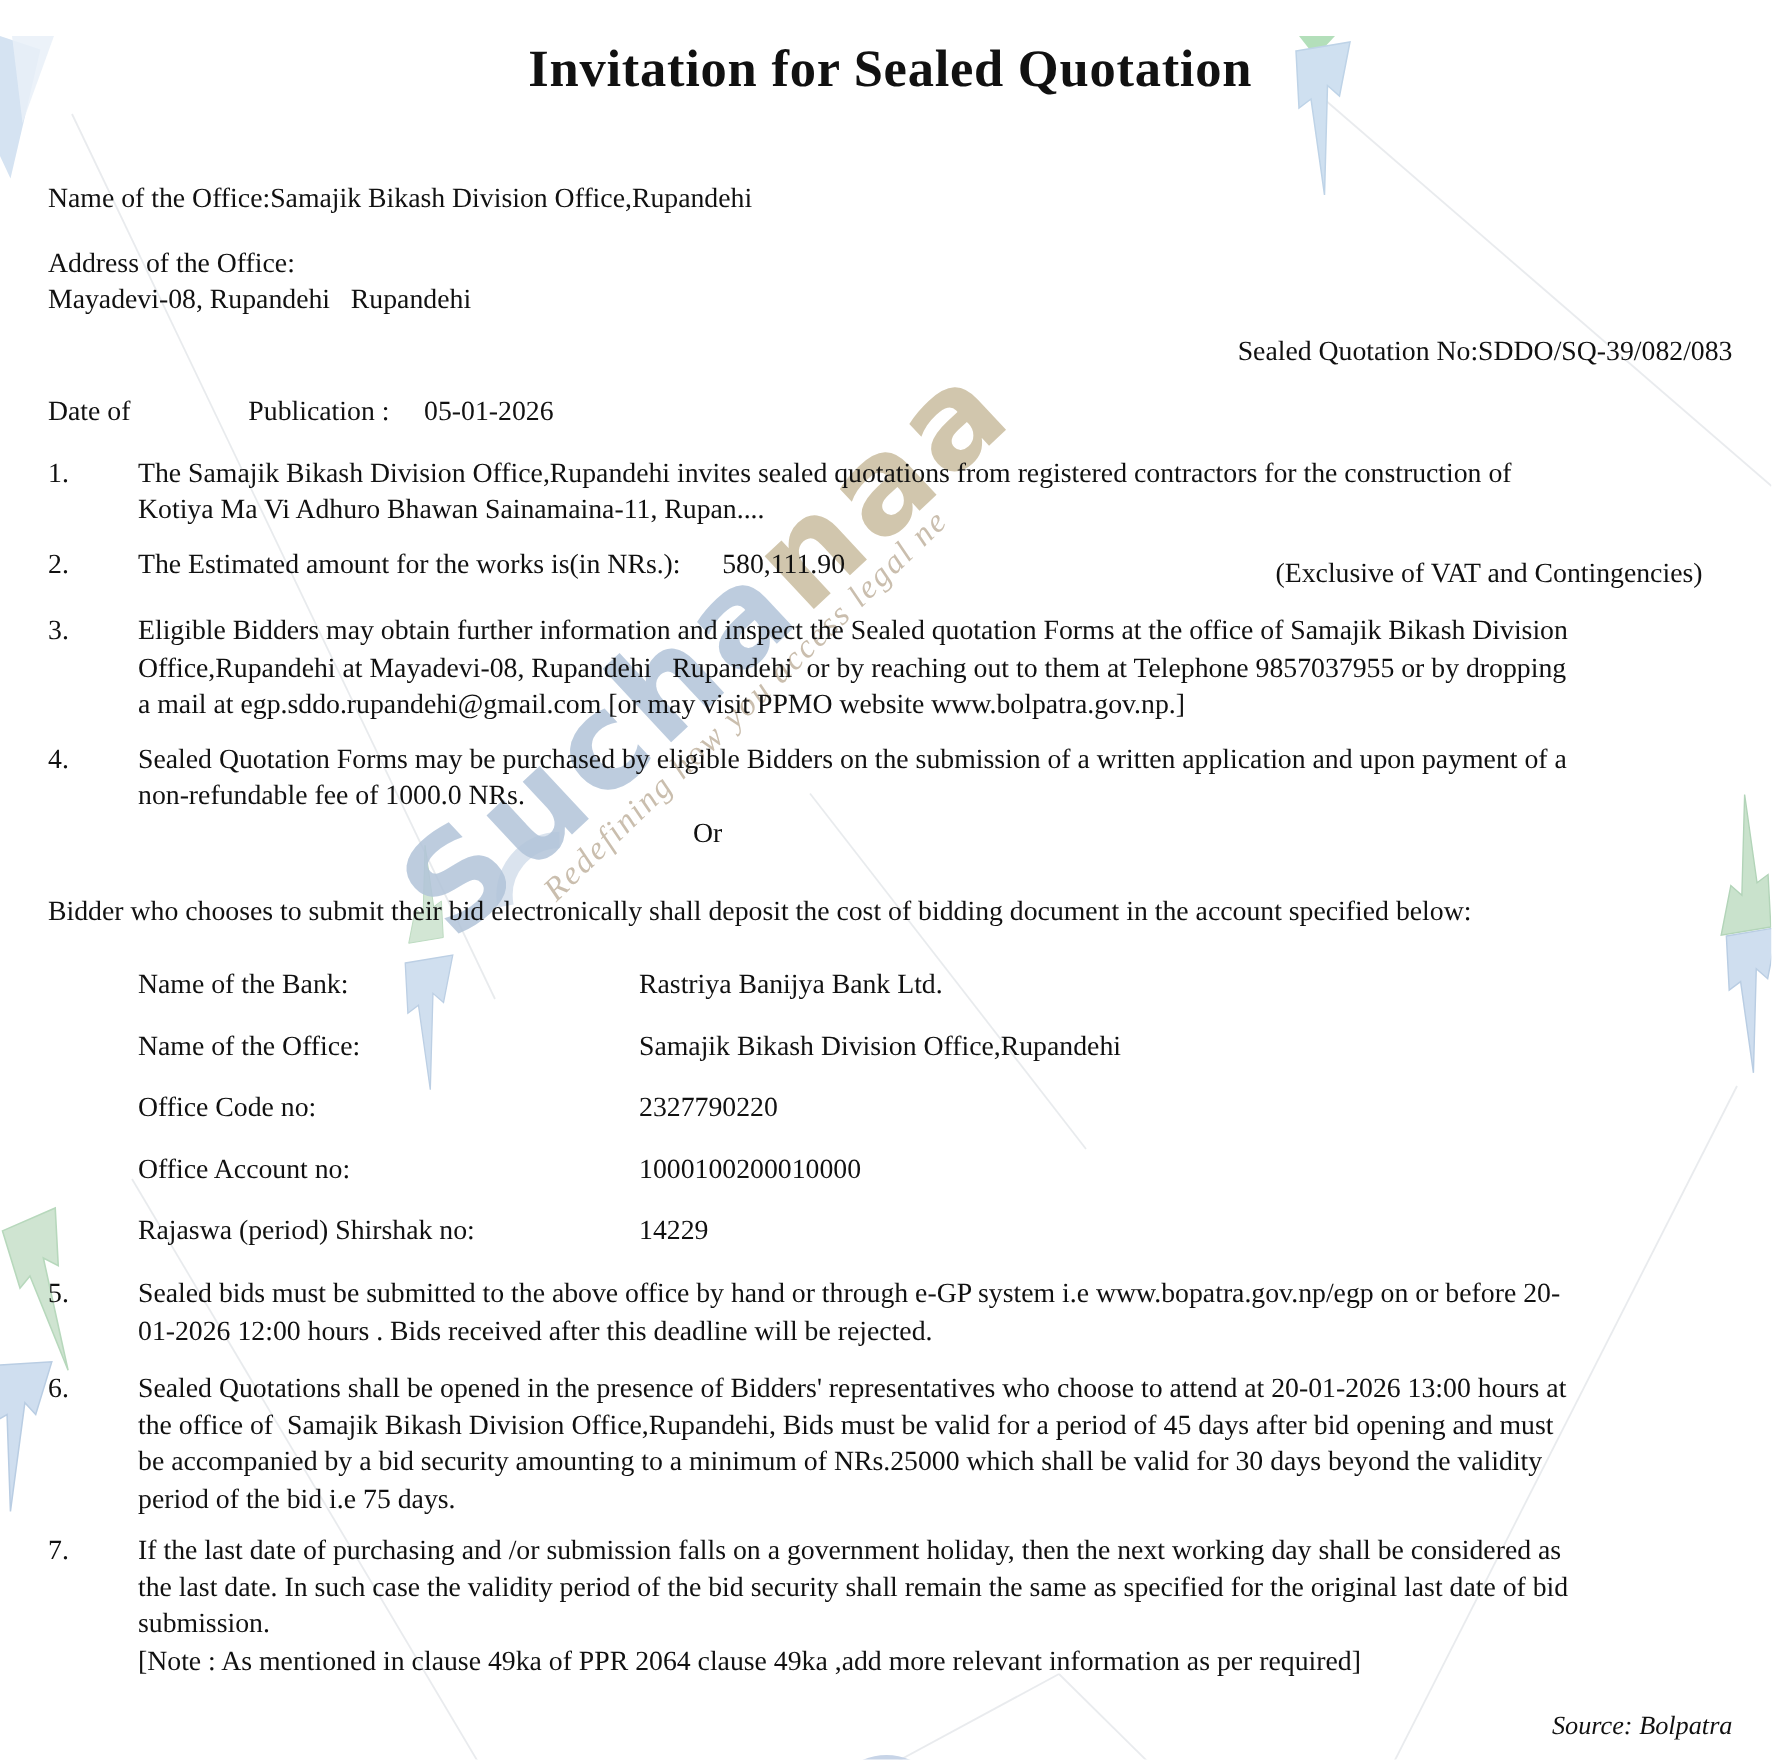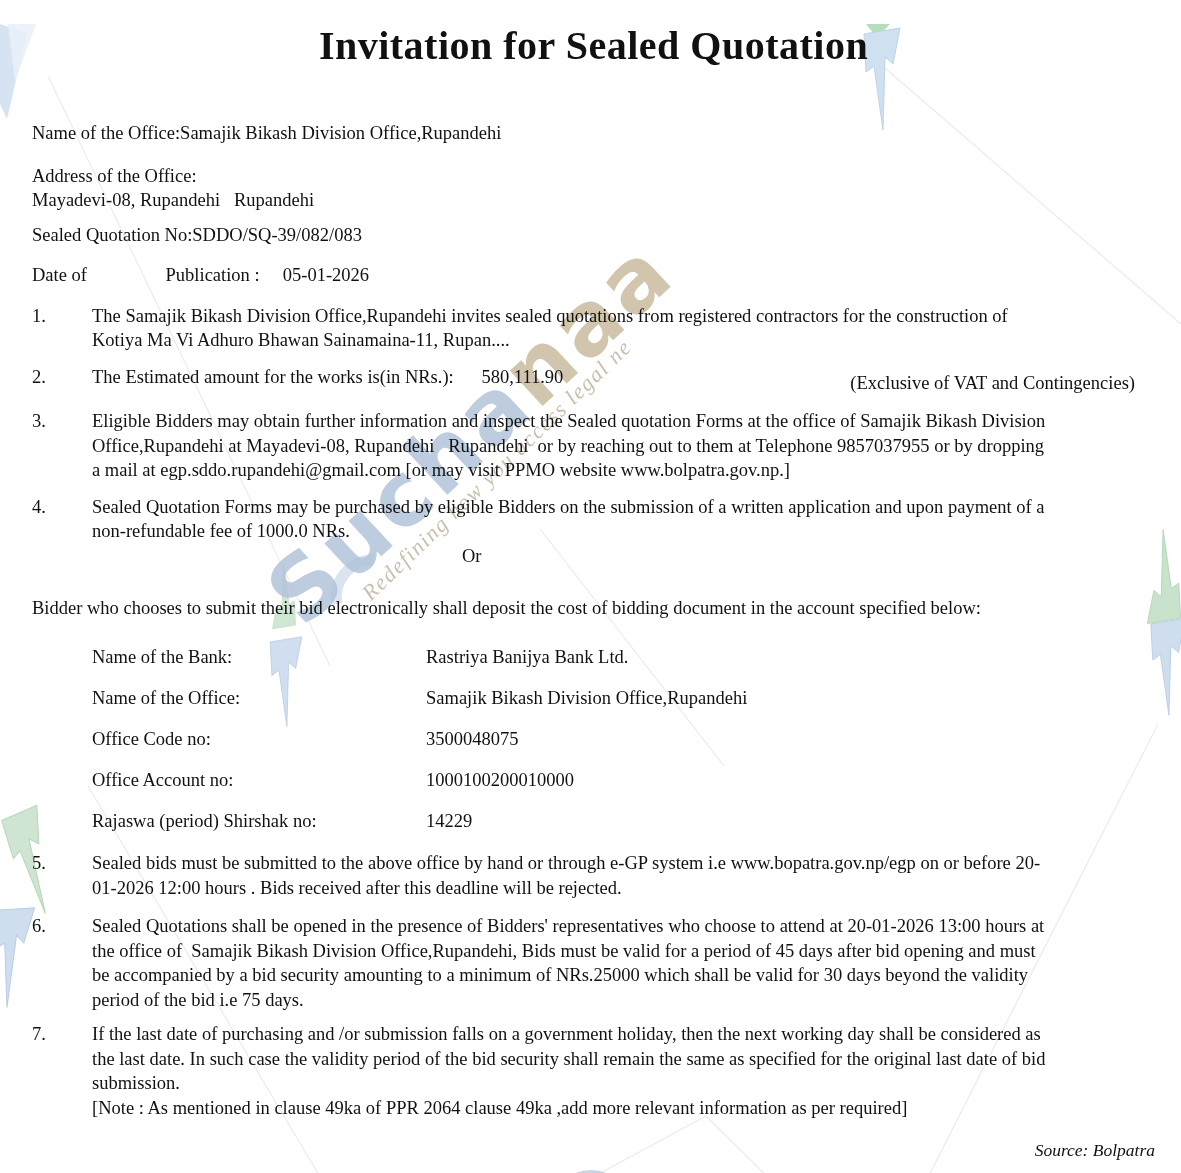--- a/index.html
+++ b/index.html
@@ -23,29 +23,29 @@
   .wm-tagline{
     position:absolute;left:497px;top:446px;
     transform:translate(-50%,-50%) rotate(-44deg);
     font-family:"Liberation Serif", serif;font-style:italic;
     font-size:22px;letter-spacing:1.5px;color:#c5b8a6;white-space:nowrap;opacity:0.9;
   }
 
   
   .content{position:relative;z-index:1;padding:0 26px 0 32px;}
   .title{
-    font-size:40px;font-weight:bold;text-align:center;
+    font-size:35px;font-weight:bold;text-align:center;
     margin:24px 0 0 0;line-height:44px;letter-spacing:0.5px;
   }
   p{margin:0;}
   .body-text{font-size:18.5px;line-height:24.5px;}
   .pre{white-space:pre;}
   .office-line{margin-top:53px;}
   .address-label{margin-top:18px;}
-  .quotation-line{margin-top:10px;}
+  .quotation-line{margin-top:10px;text-align:right;}
   .date-line{margin-top:16px;}
 
   .item{display:flex;position:relative;}
   .item .num{width:60px;flex:0 0 60px;}
   .item .txt{white-space:pre;}
   .item-1{margin-top:16px;}
   .item-2{margin-top:12px;}
   .item-3{margin-top:20px;}
   .item-4{margin-top:12px;}
   .item-5{margin-top:18px;}
@@ -157,21 +157,21 @@
       <div class="bank-row">
         <div class="bank-label body-text">Name of the Bank:</div>
         <div class="bank-value body-text">Rastriya Banijya Bank Ltd.</div>
       </div>
       <div class="bank-row">
         <div class="bank-label body-text">Name of the Office:</div>
         <div class="bank-value body-text">Samajik Bikash Division Office,Rupandehi</div>
       </div>
       <div class="bank-row">
         <div class="bank-label body-text">Office Code no:</div>
-        <div class="bank-value body-text">3500048075</div>
+        <div class="bank-value body-text">2327790220</div>
       </div>
       <div class="bank-row">
         <div class="bank-label body-text">Office Account no:</div>
         <div class="bank-value body-text">1000100200010000</div>
       </div>
       <div class="bank-row">
         <div class="bank-label body-text">Rajaswa (period) Shirshak no:</div>
         <div class="bank-value body-text">14229</div>
       </div>
     </div>

